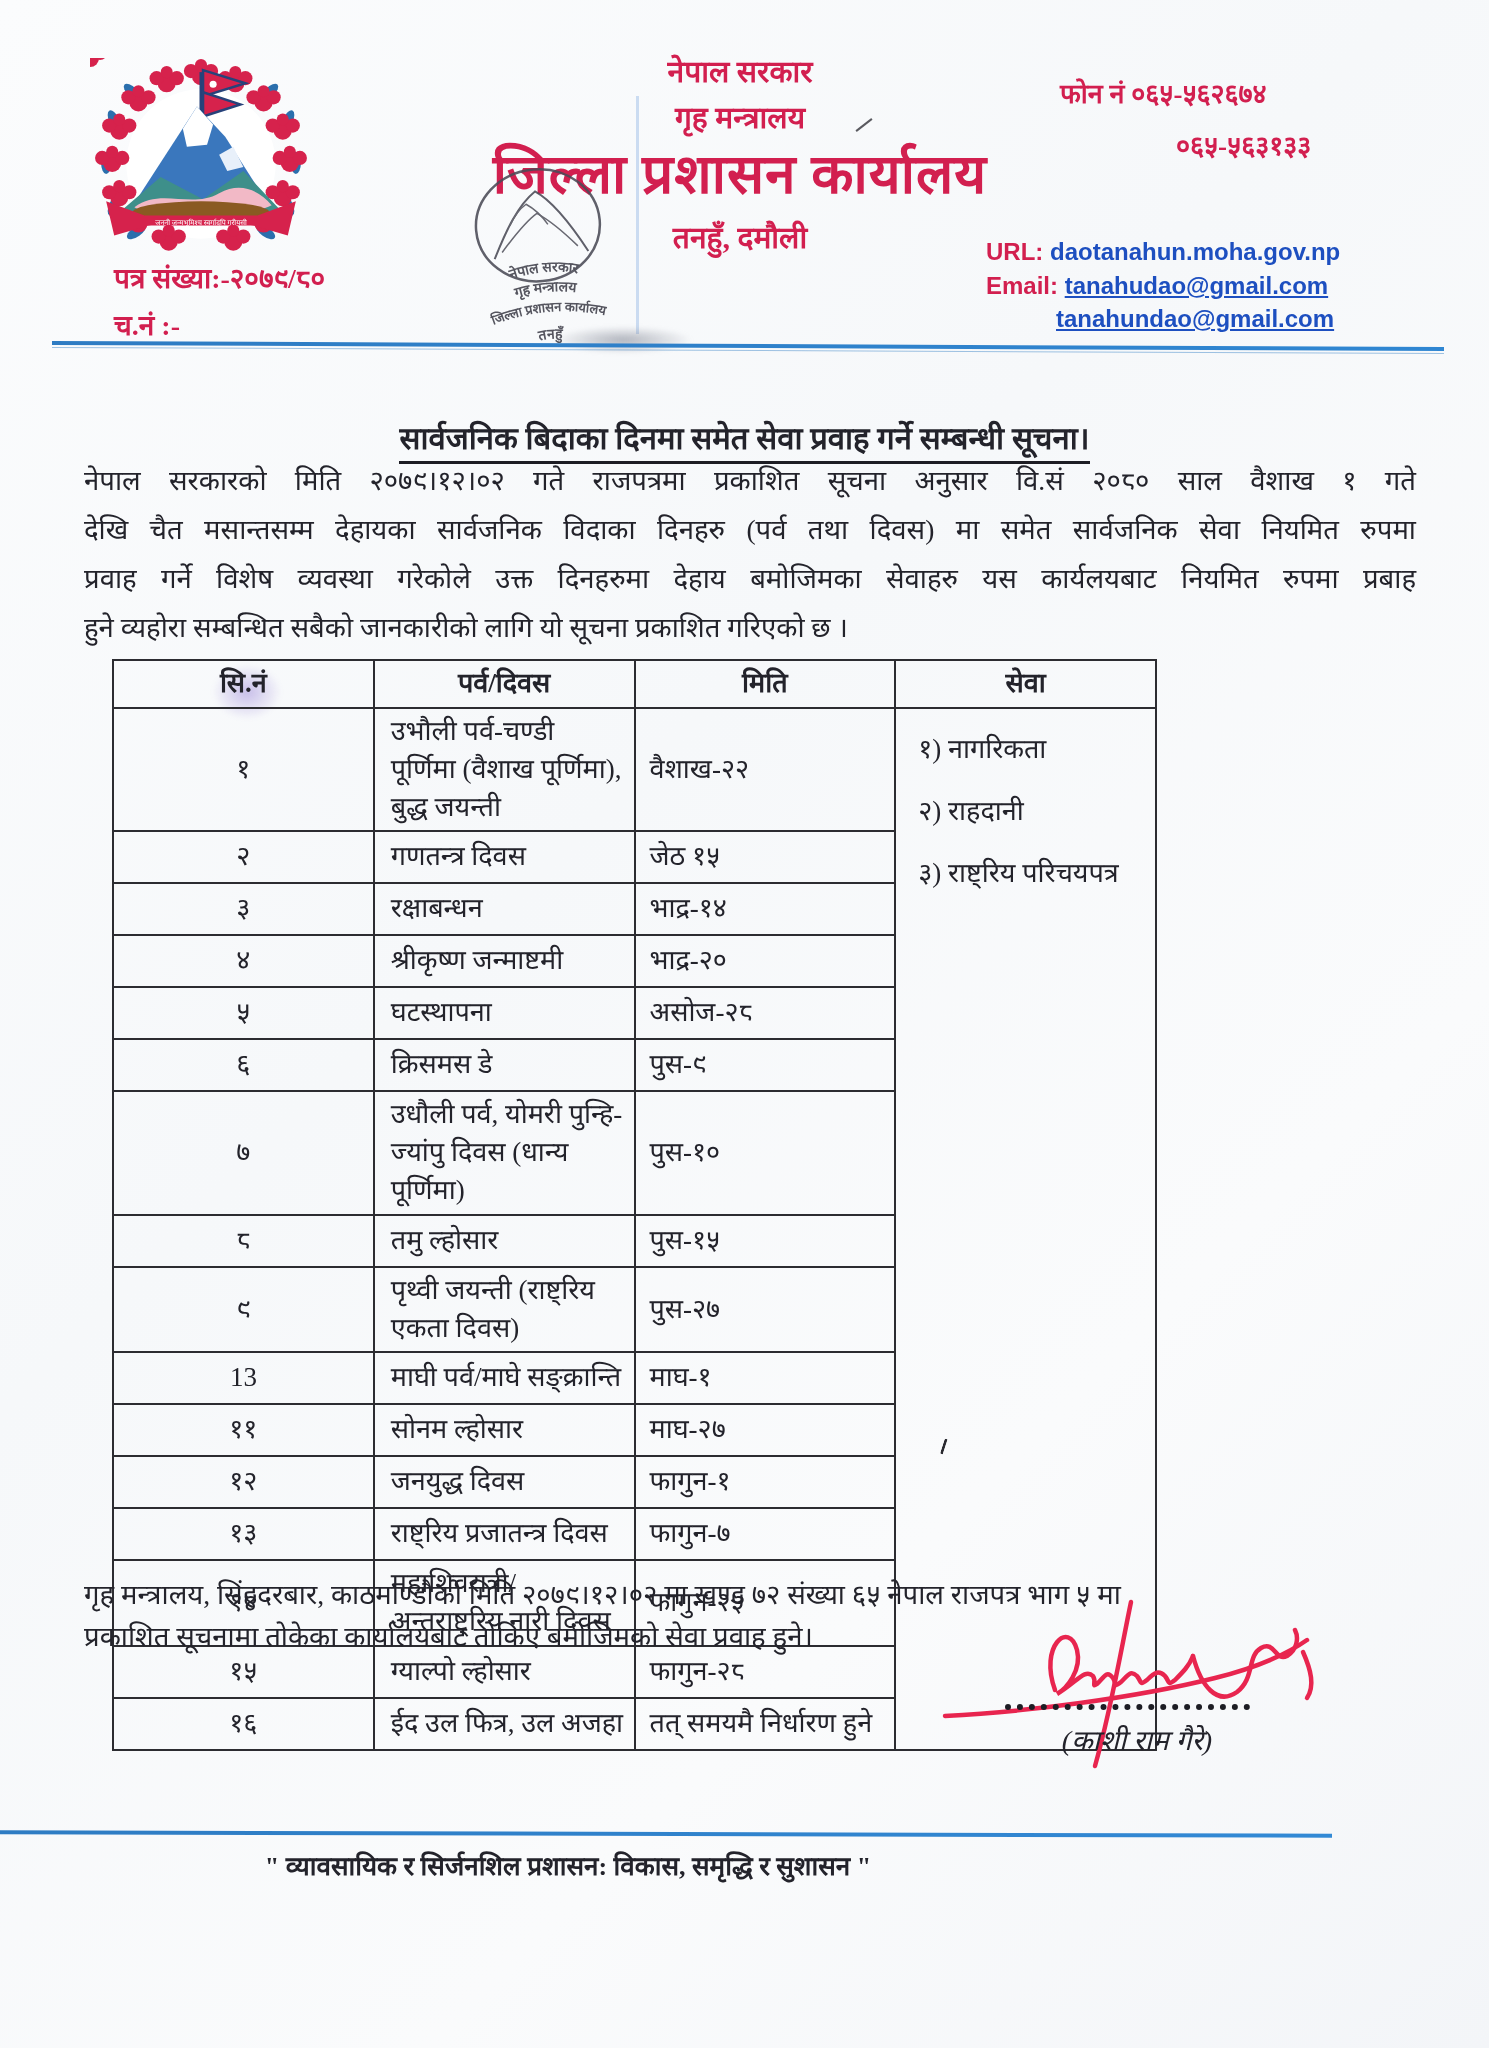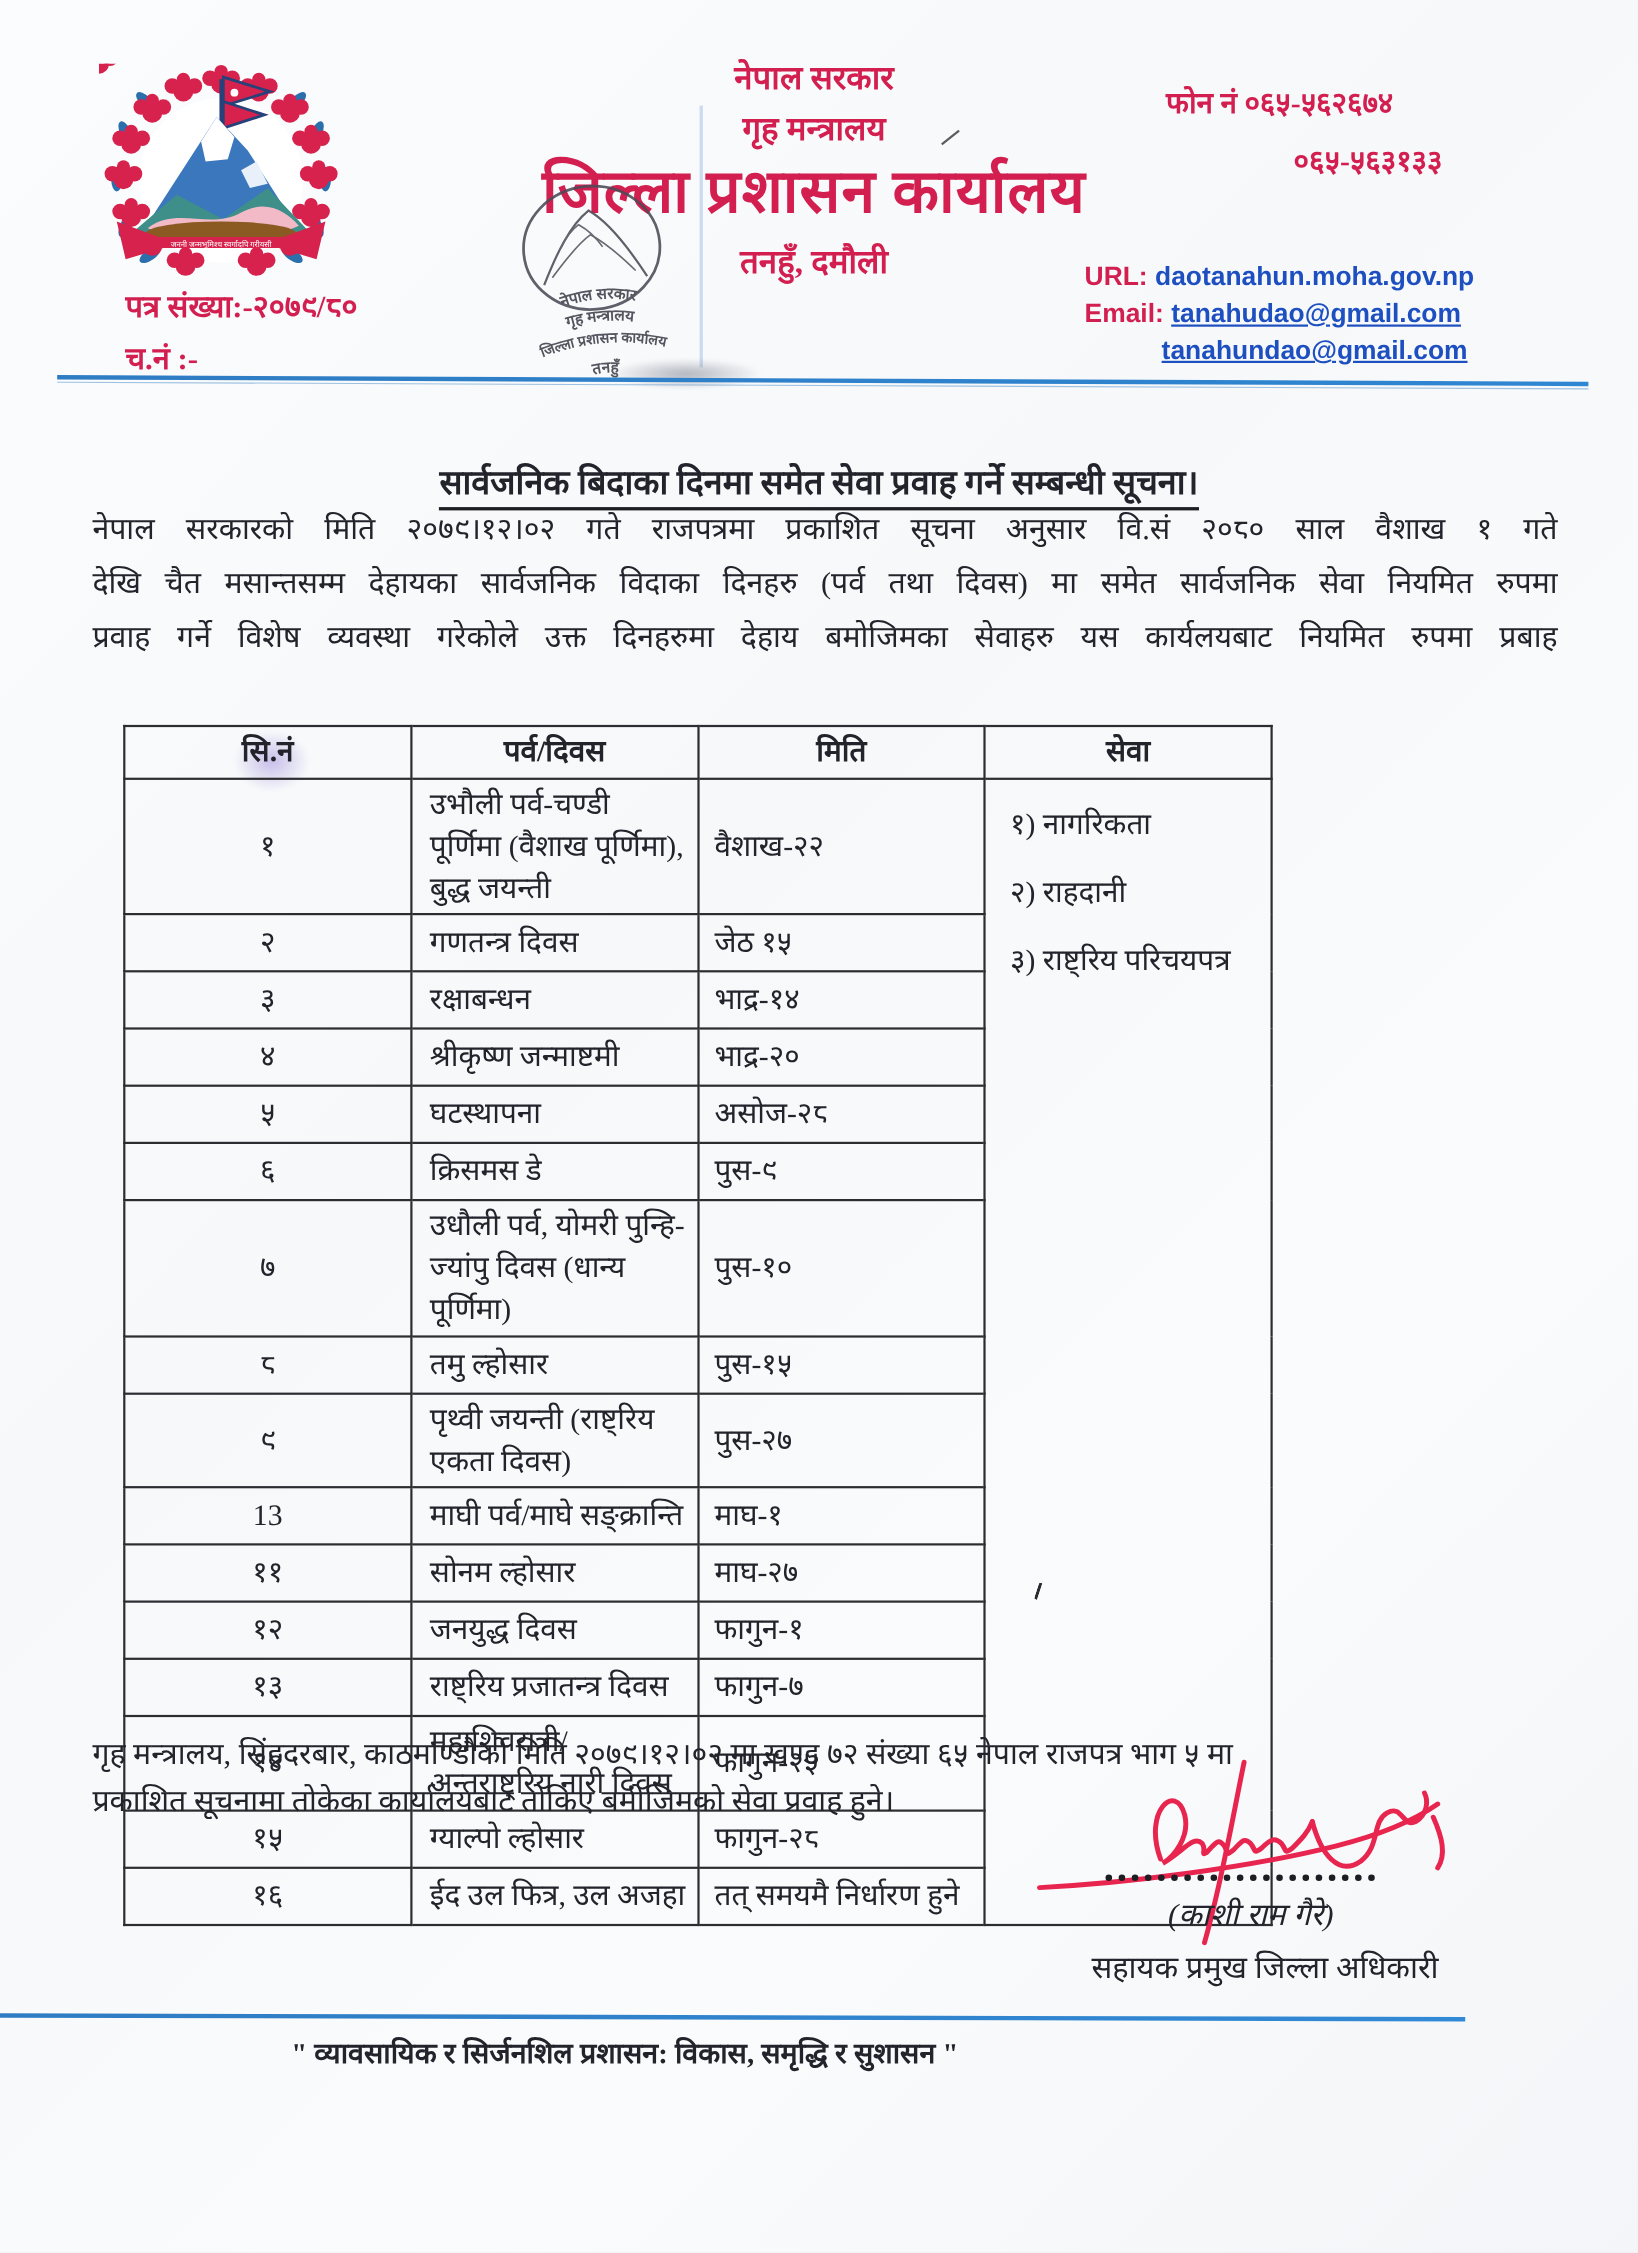--- a/index.html
+++ b/index.html
@@ -185,20 +185,21 @@
   <div class="abs divider-top"></div>
 
   <div class="abs notice-title">
     <span>सार्वजनिक बिदाका दिनमा समेत सेवा प्रवाह गर्ने सम्बन्धी सूचना।</span>
   </div>
 
   <div class="abs para">
     <div class="pline">नेपाल सरकारको मिति २०७९।१२।०२ गते राजपत्रमा प्रकाशित सूचना अनुसार वि.सं २०८० साल वैशाख १ गते</div>
     <div class="pline">देखि चैत मसान्तसम्म देहायका सार्वजनिक विदाका दिनहरु (पर्व तथा दिवस) मा समेत सार्वजनिक सेवा नियमित रुपमा</div>
     <div class="pline">प्रवाह गर्ने विशेष व्यवस्था गरेकोले उक्त दिनहरुमा देहाय बमोजिमका सेवाहरु यस कार्यलयबाट नियमित रुपमा प्रबाह</div>
+    <div class="pline last">हुने व्यहोरा सम्बन्धित सबैको जानकारीको लागि यो सूचना प्रकाशित गरिएको छ ।</div>
   </div>
 
   <div class="abs inkdot"></div>
 
   <div class="abs holiday-table">
     <table>
       <tbody>
           <tr>
         <th>सि.नं</th>
         <th>पर्व/दिवस</th>
@@ -306,19 +307,18 @@
       <g fill="none" stroke="#e8254f" stroke-width="4.5" stroke-linecap="round">
         <path d="M10 122 C 90 118 200 104 280 84 C 320 74 352 60 372 46"></path>
         <path d="M120 96 C 104 52 134 26 142 56 C 147 76 132 94 122 100 C 142 88 150 74 158 82 C 162 88 156 94 162 90 C 170 82 172 76 178 84 C 182 90 178 94 186 88 C 194 80 196 76 202 82 C 207 88 204 92 212 86 C 220 78 224 76 230 82 C 235 88 232 92 240 86 C 248 78 254 72 258 62"></path>
         <path d="M196 8 C 186 56 176 116 160 172"></path>
         <path d="M258 62 C 266 92 282 112 302 98 C 320 84 312 62 326 54 C 340 46 340 68 352 62 C 362 56 364 44 360 36"></path>
         <path d="M368 58 C 376 76 380 92 372 104"></path>
       </g>
     </svg>
     <div class="sig-dots"></div>
     <div class="sig-name">(काशी राम गैरे)</div>
-    <div class="sig-title">सहायक प्रमुख जिल्ला अधिकारी</div>
   </div>
 
   <div class="abs footer-line"></div>
   <div class="abs motto">" व्यावसायिक र सिर्जनशिल प्रशासन: विकास, समृद्धि र सुशासन "</div>
 
 </div>
 
 </body></html>

